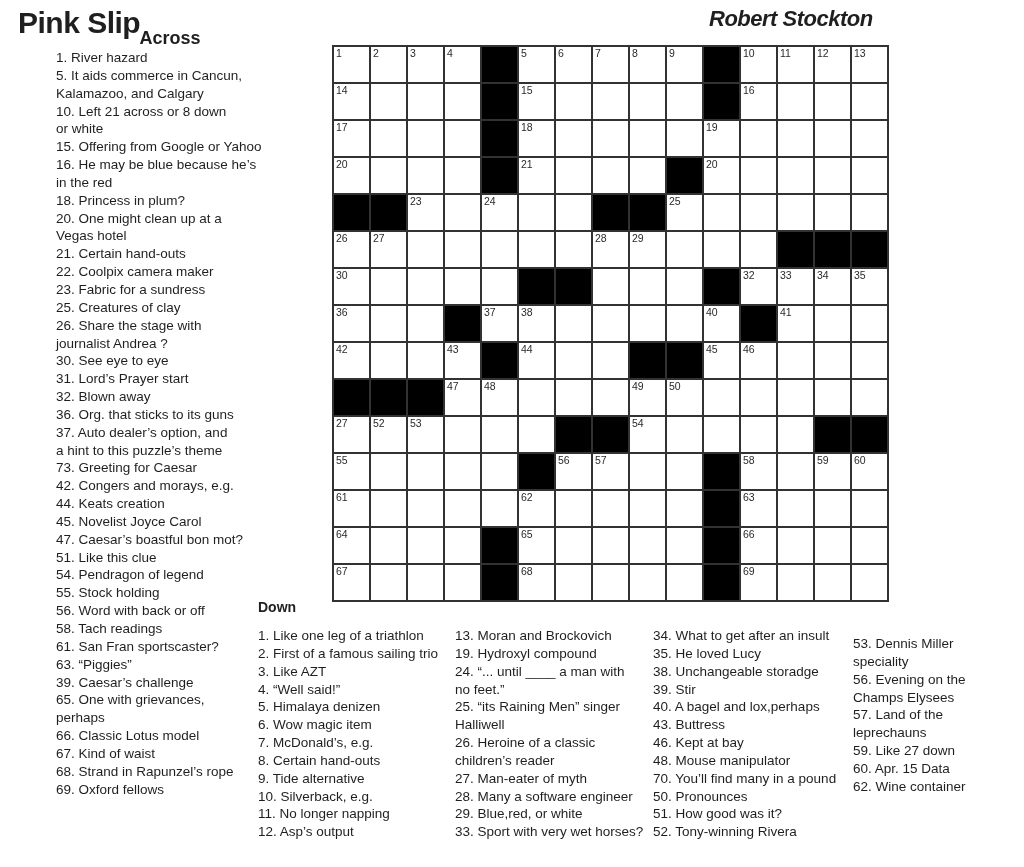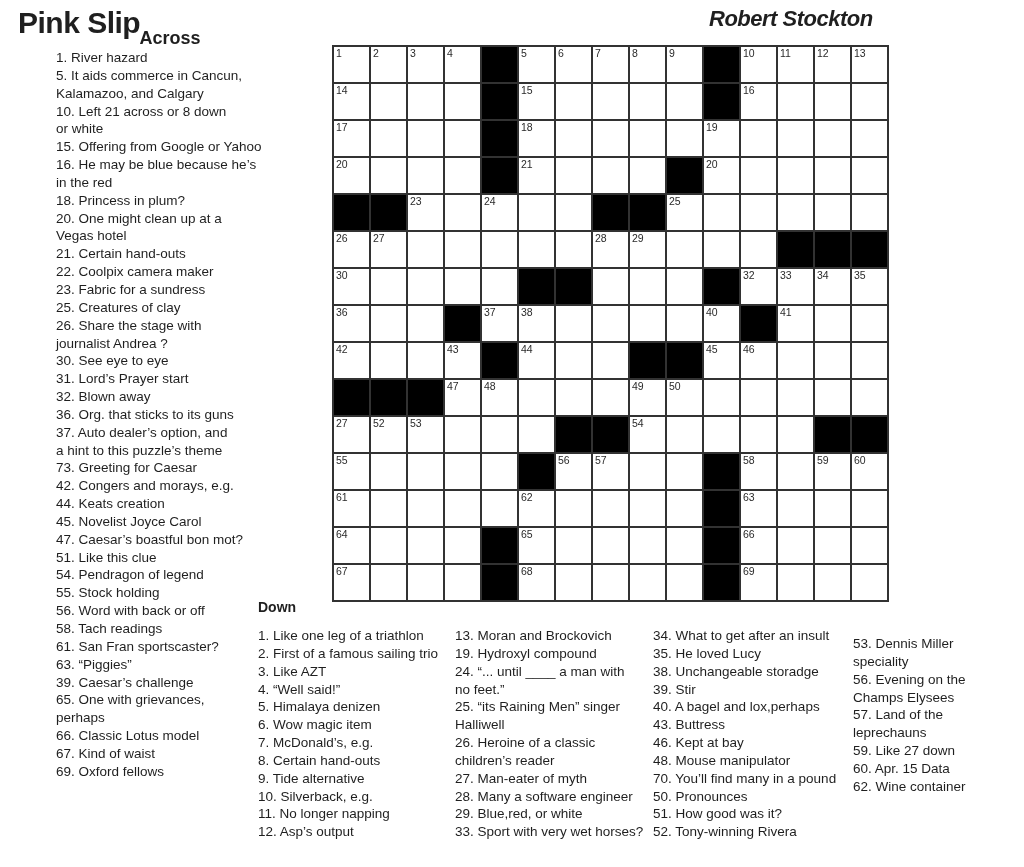--- a/index.html
+++ b/index.html
@@ -92,20 +92,21 @@
     <div class="clue-line">55. Stock holding</div>
     <div class="clue-line">56. Word with back or off</div>
     <div class="clue-line">58. Tach readings</div>
     <div class="clue-line">61. San Fran sportscaster?</div>
     <div class="clue-line">63. “Piggies”</div>
     <div class="clue-line">39. Caesar’s challenge</div>
     <div class="clue-line">65. One with grievances,</div>
     <div class="clue-line">perhaps</div>
     <div class="clue-line">66. Classic Lotus model</div>
     <div class="clue-line">67. Kind of waist</div>
+    <div class="clue-line">68. Strand in Rapunzel’s rope</div>
     <div class="clue-line">69. Oxford fellows</div>
   </div>
 
 <div class="grid" id="grid">
     <div class="cell">
       <span class="num">1</span>
     </div>
     <div class="cell">
       <span class="num">2</span>
     </div>

